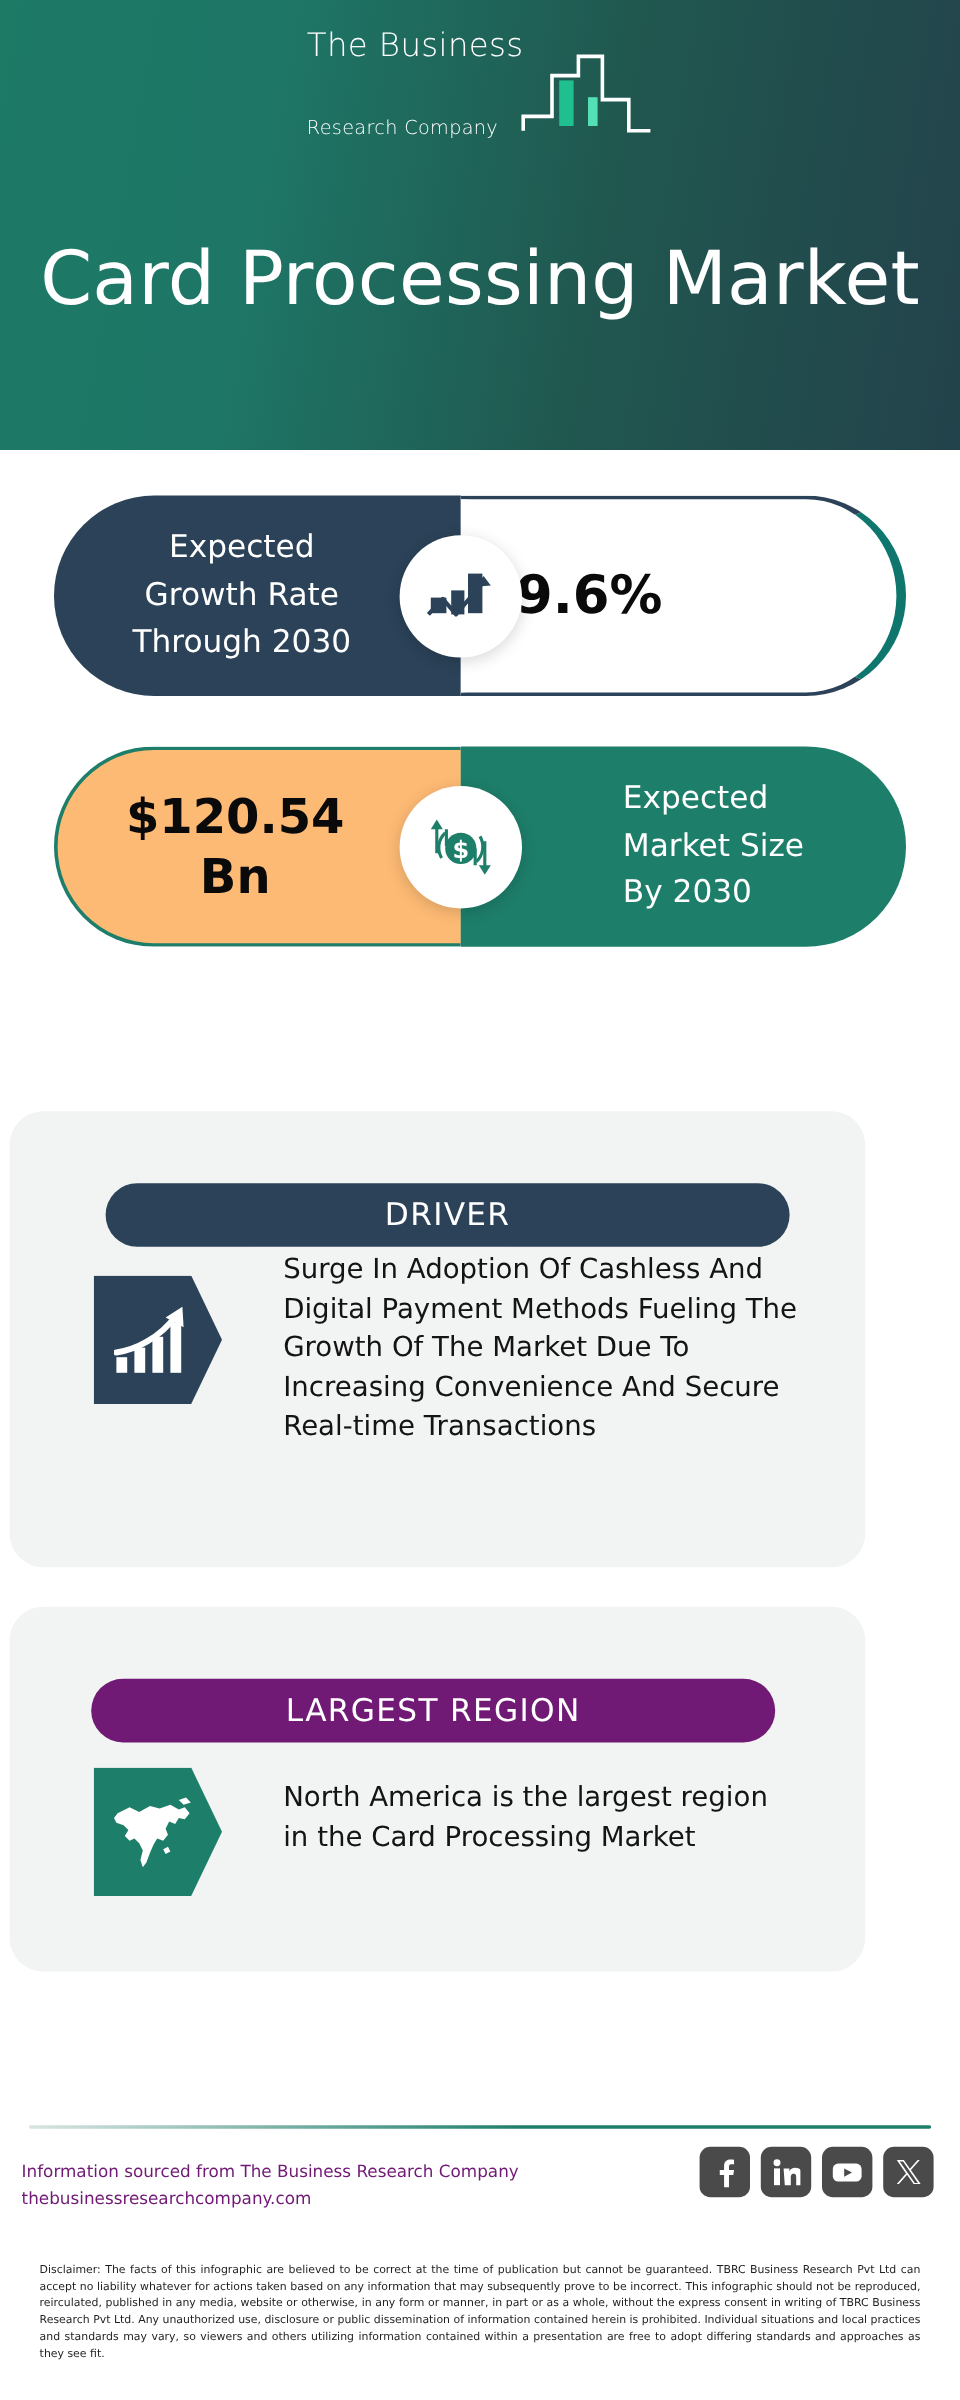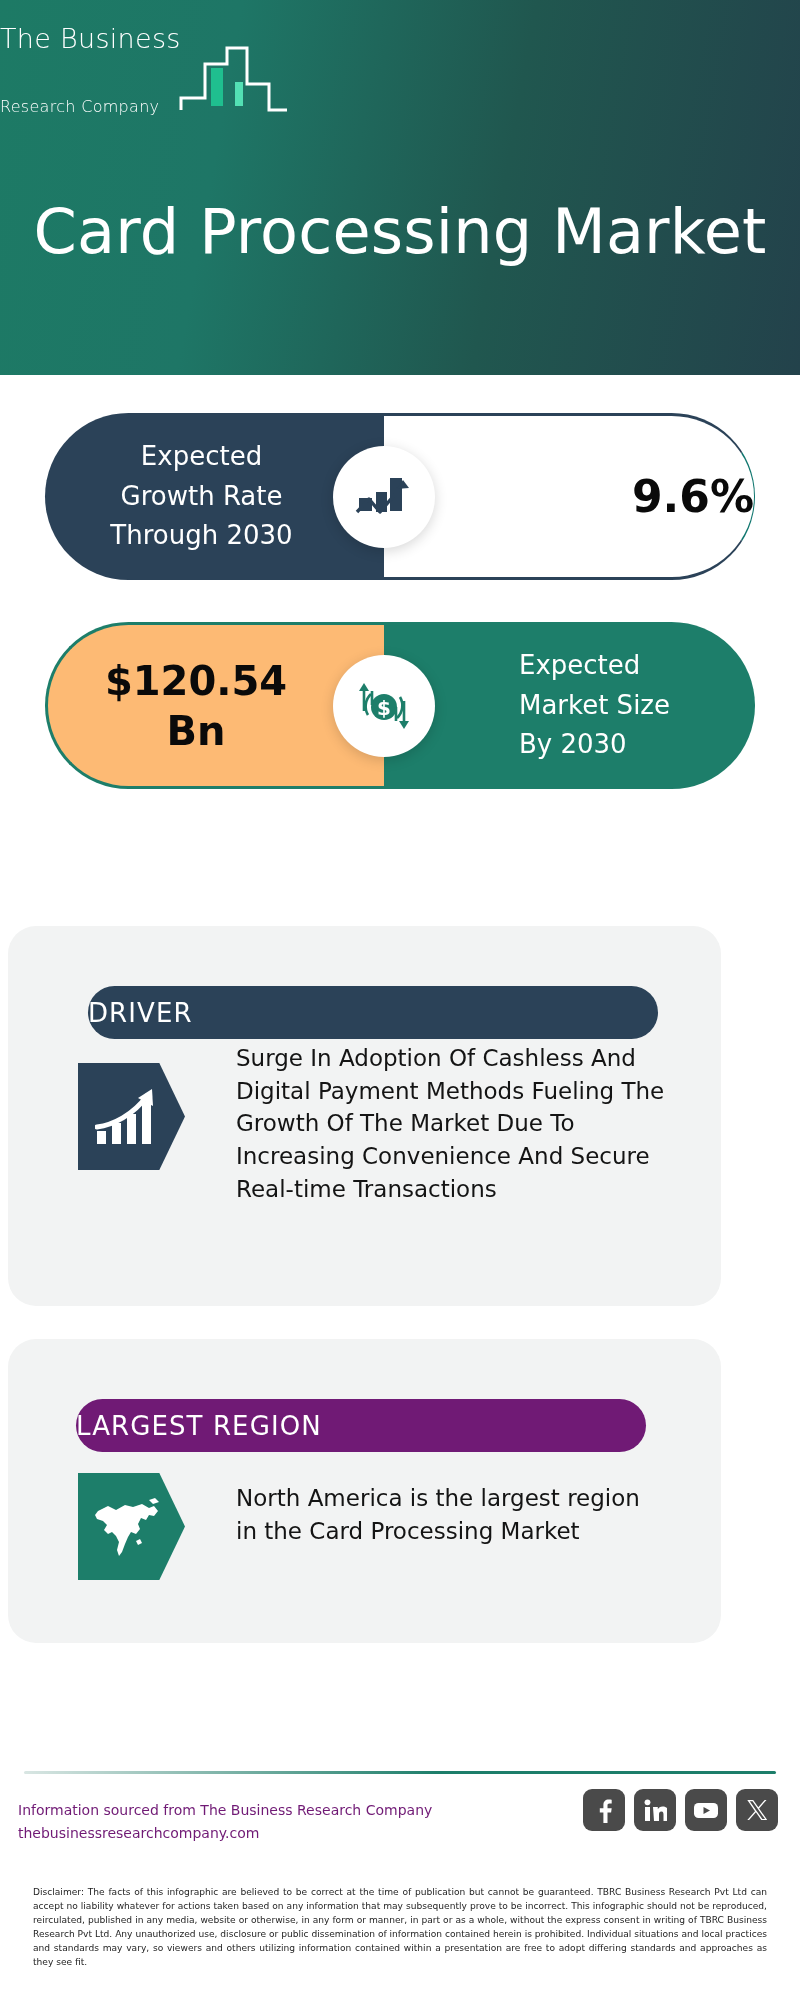--- a/index.html
+++ b/index.html
@@ -11,21 +11,21 @@
     overflow:hidden;
   }
 
   
   .header {
     position:absolute; left:0; top:0; width:800px; height:375px;
     background:linear-gradient(100deg,#1d7a65 0%,#1e7666 28%,#20574f 62%,#23424b 100%);
   }
   .logo-wrap {
     position:absolute; left:0; top:25px; width:800px;
-    display:flex; justify-content:flex-start; align-items:flex-end;
+    display:flex; justify-content:center; align-items:flex-end;
   }
   .logo-inner { display:flex; align-items:flex-end; }
   .logo-text { text-align:left; padding-bottom:4px; }
   .logo-line1 {
     color:#ffffff; font-size:27px; letter-spacing:.3px; line-height:1.05;
     font-family:"DejaVu Sans", sans-serif; font-weight:300;
   }
   .logo-line2 {
     color:#ffffff; font-size:16px; letter-spacing:.3px; line-height:1.3;
     font-family:"DejaVu Sans", sans-serif; font-weight:300;margin-top:44px;
@@ -48,24 +48,24 @@
     border-radius:84px 0 0 84px;
     display:flex; align-items:center; justify-content:center;
     padding-right:26px;
   }
   .stat1-left-label {
     color:#ffffff; font-size:26px; line-height:1.52; text-align:center;
     font-family:"DejaVu Sans", sans-serif; font-weight:400;
   }
   .stat1-right {
     position:absolute; left:339px; top:0; width:371px; height:167px;
-    border-top:3px solid #2b4258; border-right:1px solid #0f766e; border-bottom:3px solid #2b4258;
+    border-top:3px solid #2b4258; border-right:8px solid #0f766e; border-bottom:3px solid #2b4258;
     border-radius:0 84px 84px 0;
     background:#ffffff;
-    display:flex; align-items:center; justify-content:flex-end;
+    display:flex; align-items:center; justify-content:flex-start;
     padding-left:46px;
   }
   .stat1-value {
     color:#0a0a0a; font-size:44px; font-weight:bold;
     font-family:"DejaVu Sans", sans-serif;
   }
 
   
   .stat2 {
     position:absolute; left:45px; top:622px; width:710px; height:167px;
@@ -106,21 +106,21 @@
   
   .panel {
     position:absolute; left:8px; width:713px;
     background:#f2f3f3; border-radius:28px;
   }
   .panel-driver { top:926px; height:380px; }
   .panel-region { top:1339px; height:304px; }
 
   .pill {
     position:absolute; height:53px; border-radius:27px;
-    display:flex; align-items:center; 
+    display:flex; align-items:center; justify-content:center;
   }
   .pill-driver { left:88px; top:986px; width:570px; background:#2b4258; }
   .pill-region { left:76px; top:1399px; width:570px; background:#701a75; }
   .pill-label {
     color:#ffffff; font-size:26px; letter-spacing:1.1px;
     font-family:"DejaVu Sans", sans-serif;
   }
 
   .arrow-box {
     position:absolute; width:107px; height:107px; background:#2b4258;

